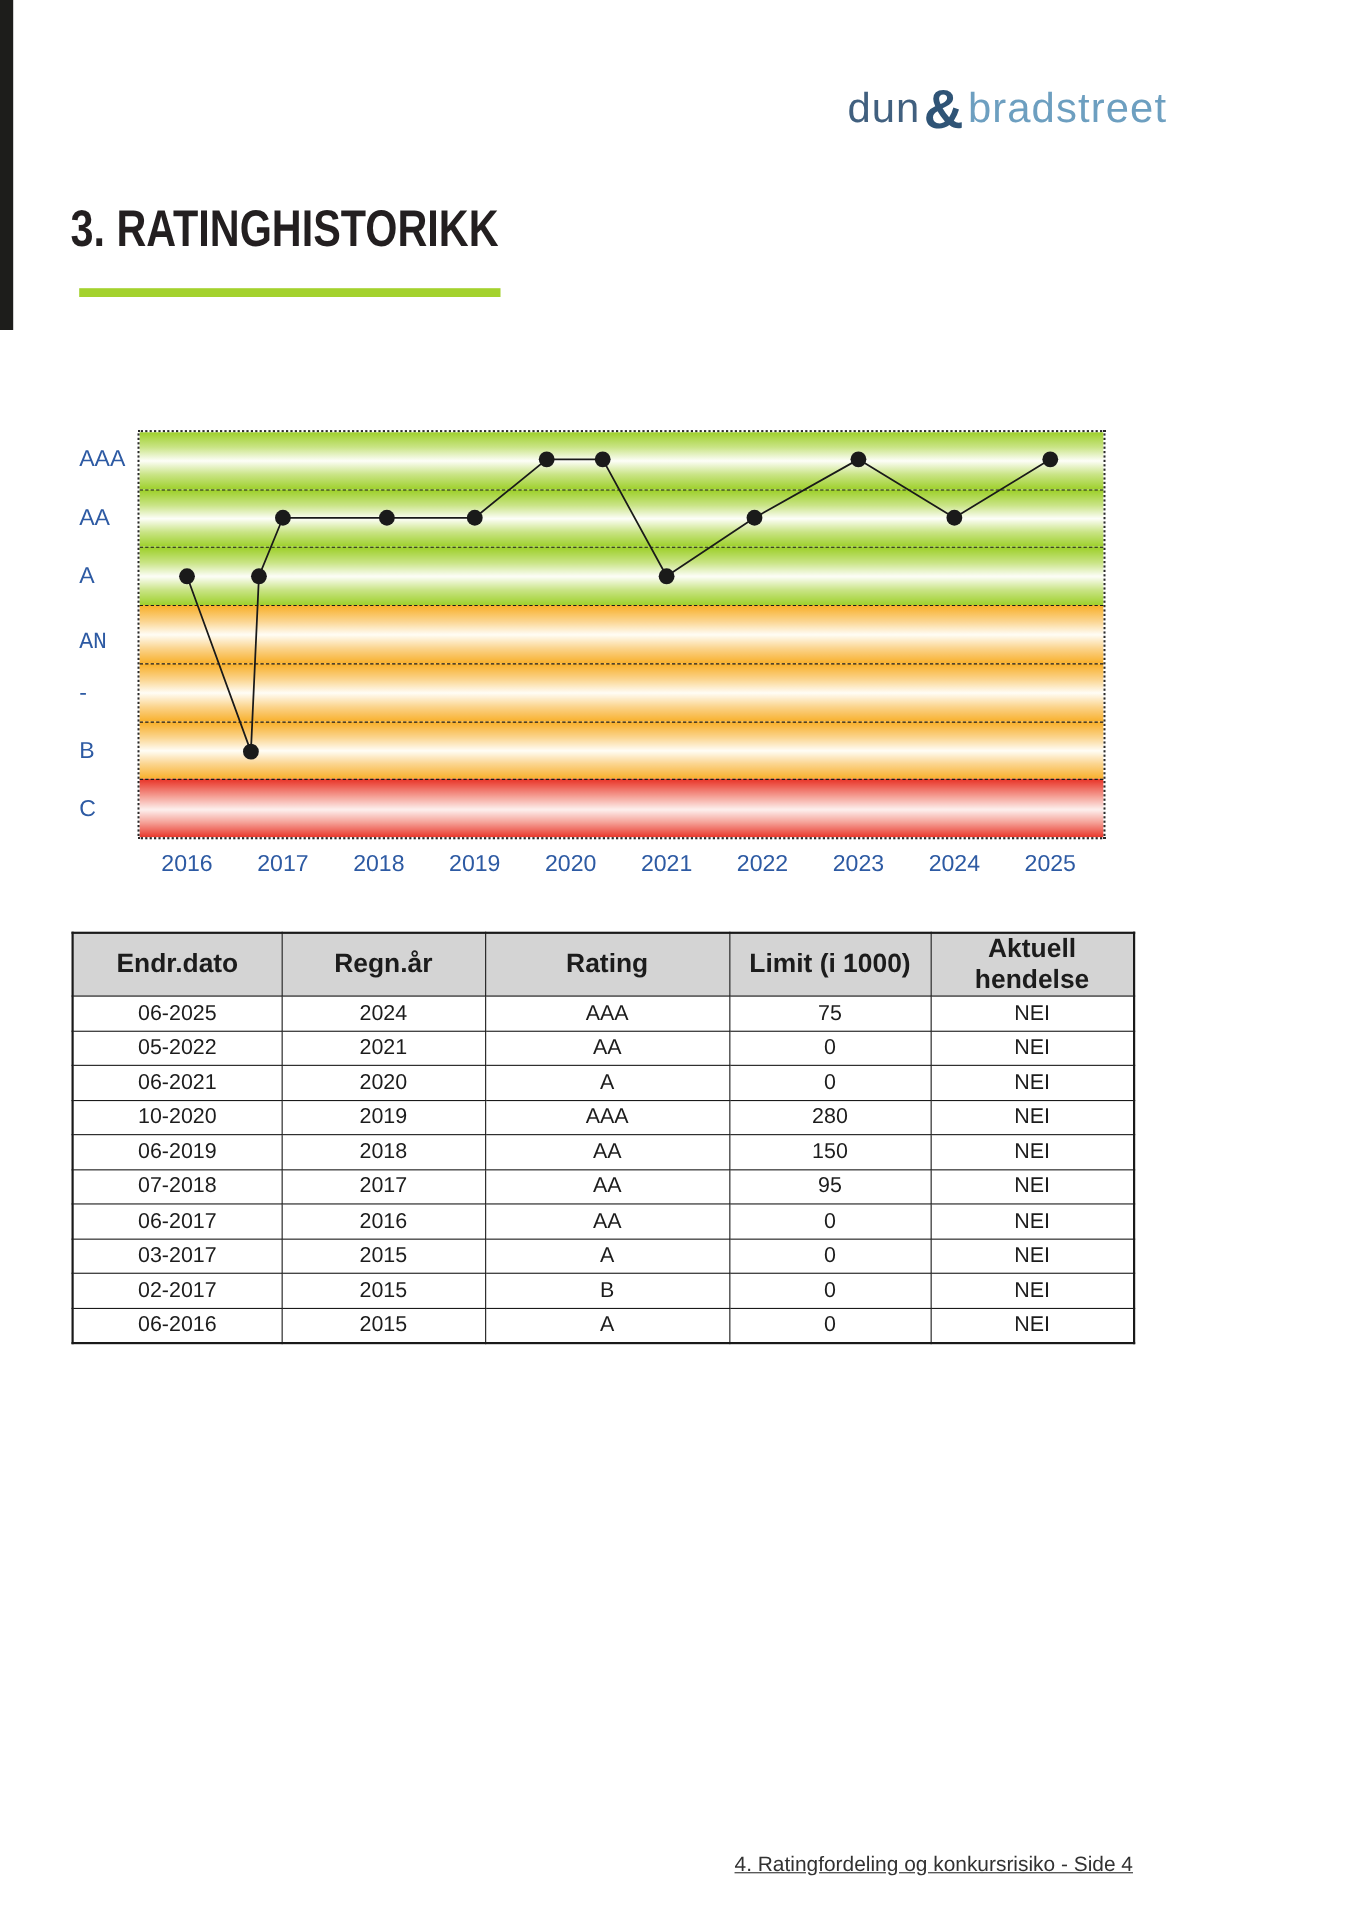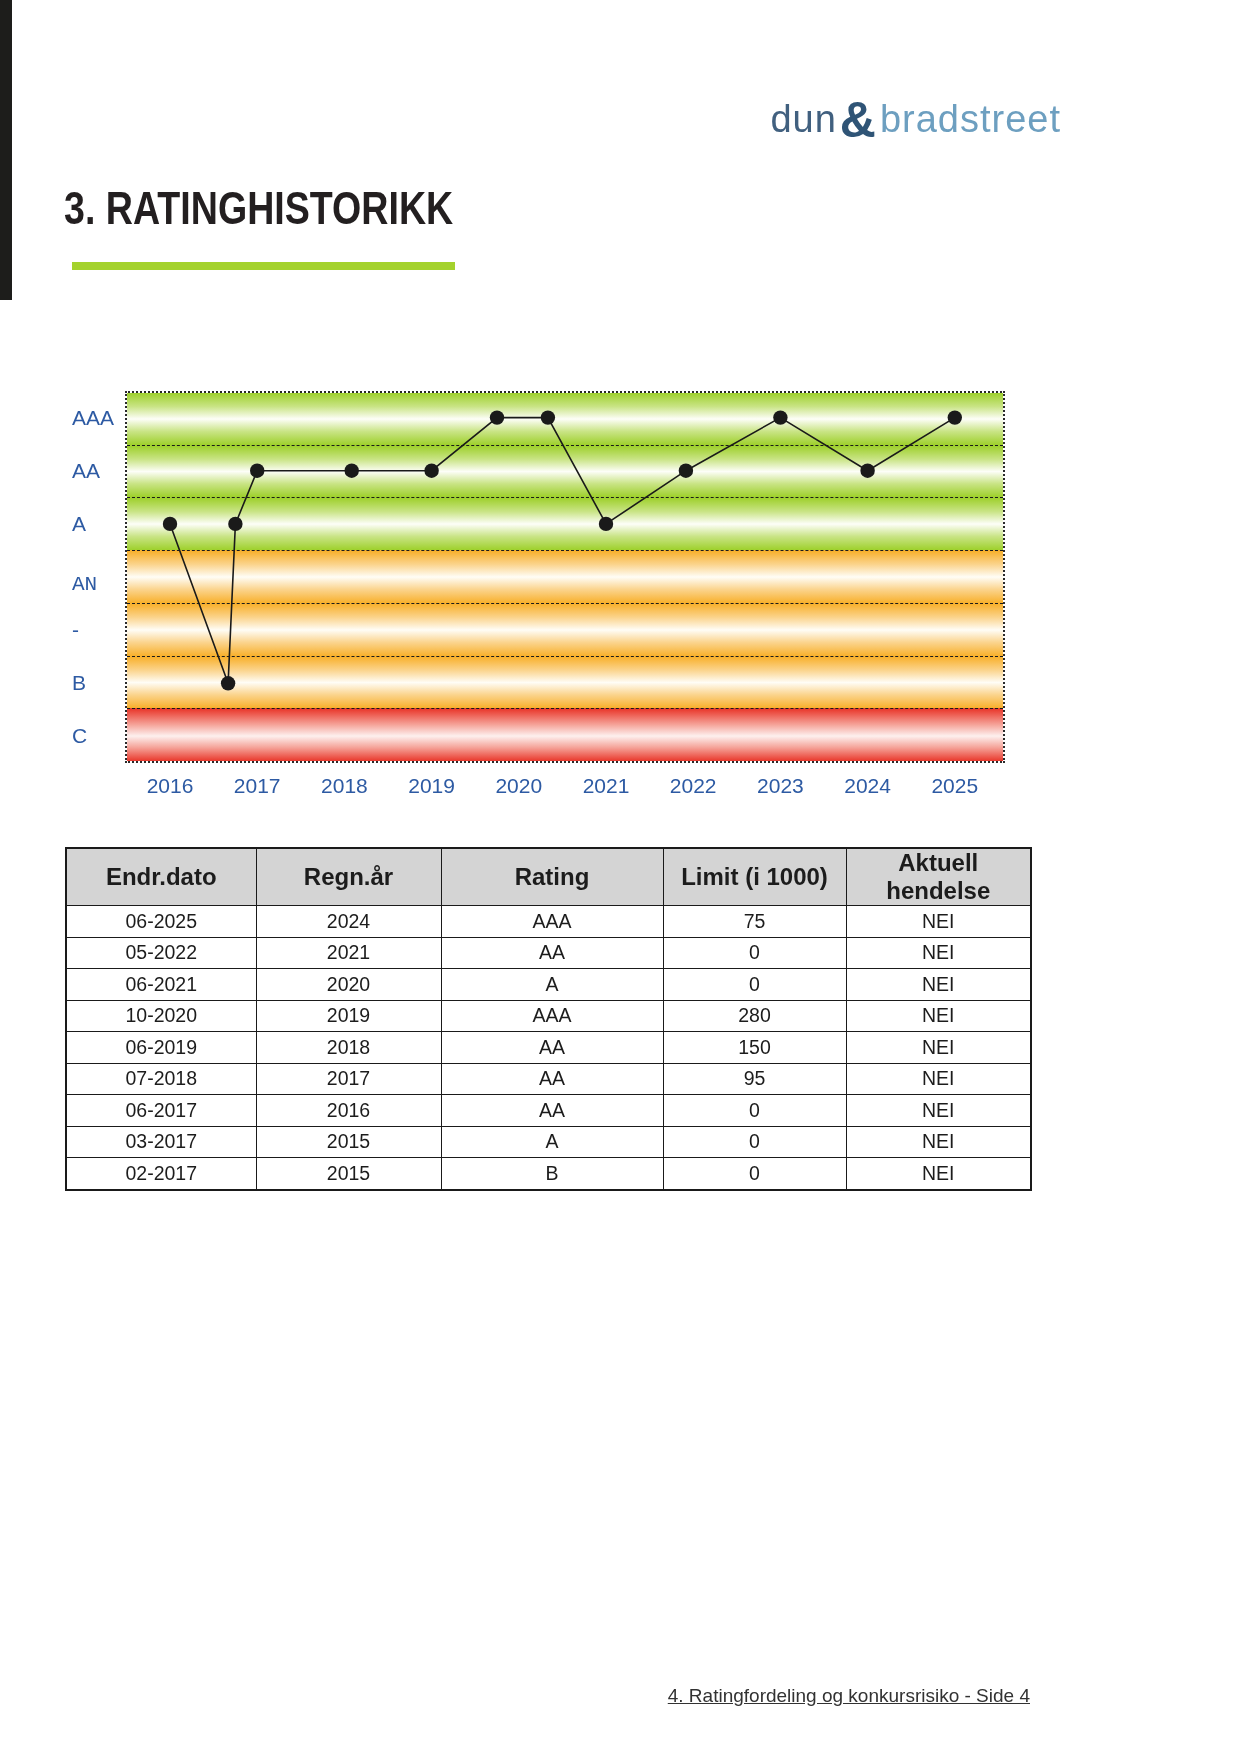--- a/index.html
+++ b/index.html
@@ -1,21 +1,21 @@
 <!DOCTYPE html>
 <html><head>
 <meta charset="utf-8">
 <style>
   html,body{margin:0;padding:0;background:#ffffff;}
   body{font-family:"Liberation Sans", sans-serif; width:1241px; height:1754px; position:relative; overflow:hidden;}
   .page{position:relative;width:1241px;height:1754px;background:#fff;}
 
   .left-bar{position:absolute;left:0;top:0;width:12px;height:300px;background:#1d1d1b;}
 
-  .logo{position:absolute;top:70px;right:180px;font-size:38px;letter-spacing:1px;white-space:nowrap;margin-top:21px;}
+  .logo{position:absolute;top:70px;right:180px;font-size:38px;letter-spacing:1px;white-space:nowrap;}
   .logo .dun{color:#41607f;}
   .logo .amp{color:#2f5476;font-size:50px;font-weight:bold;vertical-align:-5px;margin:0 3px;}
   .logo .brad{color:#6d9fc0;}
 
   .title{position:absolute;left:64px;top:182px;font-size:47px;font-weight:bold;color:#231f20;
          transform:scaleX(0.80);transform-origin:left center;white-space:nowrap;letter-spacing:0px;line-height:1.1;}
   .title-underline{position:absolute;left:72px;top:262px;width:383px;height:8px;background:#a4d22d;}
 
   
   .plot{position:absolute;left:125px;top:391px;width:880px;height:372px;border:2px dotted #2a2a2a;
@@ -177,18 +177,25 @@
           <td>0</td>
           <td>NEI</td>
         </tr>
         <tr>
           <td>02-2017</td>
           <td>2015</td>
           <td>B</td>
           <td>0</td>
           <td>NEI</td>
         </tr>
+        <tr>
+          <td>06-2016</td>
+          <td>2015</td>
+          <td>A</td>
+          <td>0</td>
+          <td>NEI</td>
+        </tr>
       </tbody>
   </table>
 
   <div class="footer">4. Ratingfordeling og konkursrisiko - Side 4</div>
 
 </div>
 
 </body></html>

